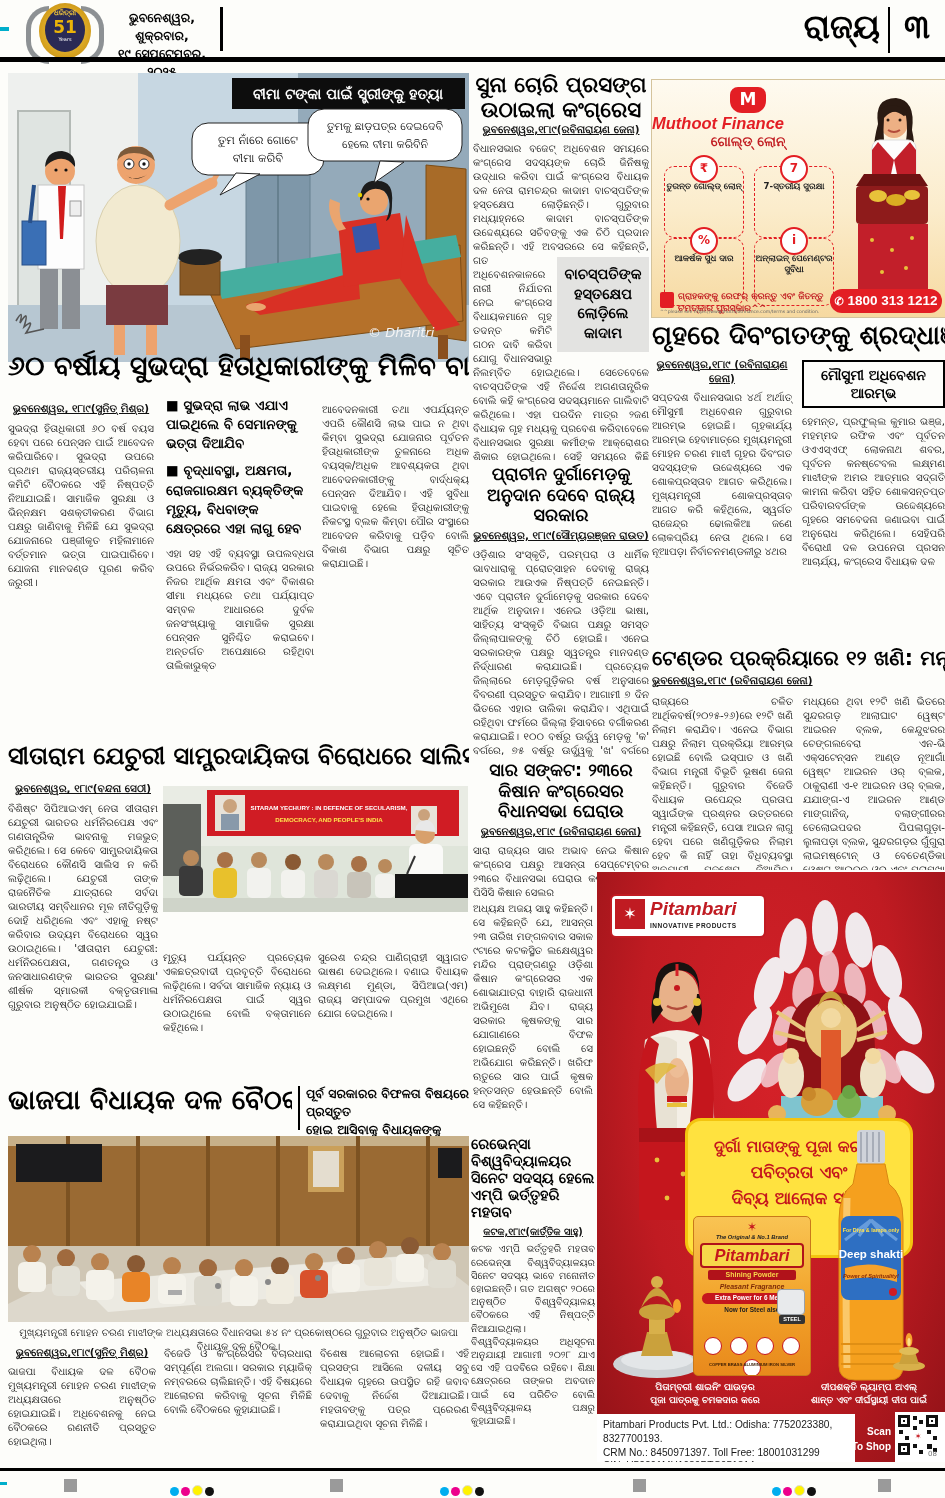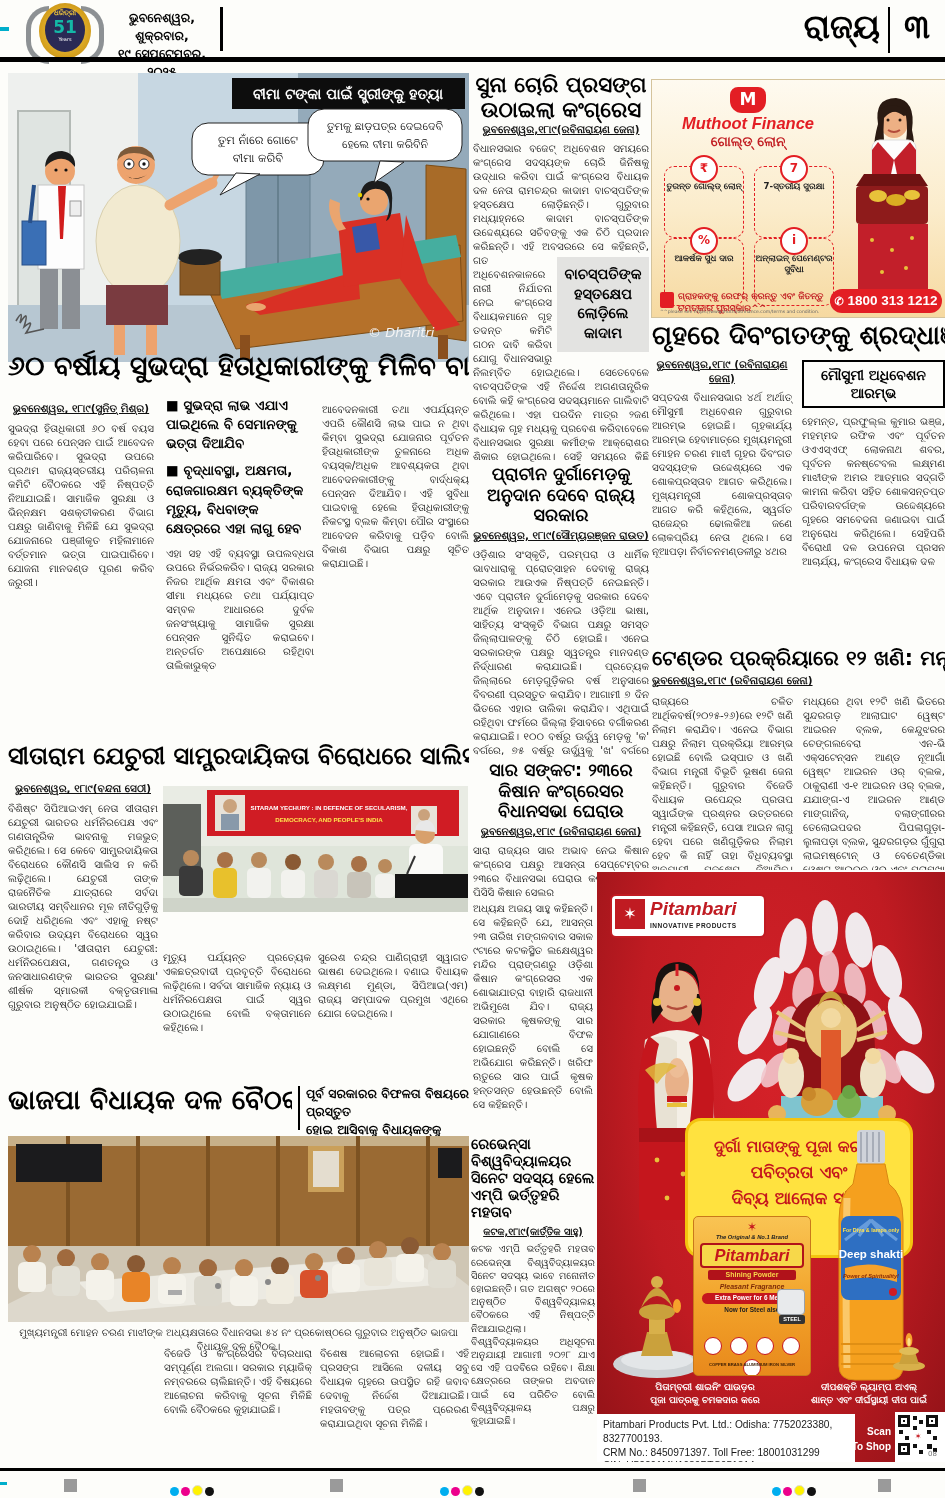--- a/index.html
+++ b/index.html
@@ -49,21 +49,21 @@
 
   <div class="abs" style="left:0;top:0;width:945px;height:62px;">
     <div class="abs" style="left:0;top:27px;width:9px;height:4px;background:#00aecb;"></div>
 
     <div class="abs" style="left:26px;top:2px;width:78px;height:58px;">
       <div class="abs" style="left:0;top:4px;width:18px;height:48px;border:5px solid #8d9194;border-right:none;border-radius:24px 0 0 24px;"></div>
       <div class="abs" style="right:0;top:4px;width:18px;height:48px;border:5px solid #8d9194;border-left:none;border-radius:0 24px 24px 0;"></div>
       <div class="abs" style="left:13px;top:1px;width:52px;height:56px;border-radius:50%;background:radial-gradient(circle,#f5d358 0%,#d9a521 60%,#b9820d 100%);"></div>
       <div class="abs" style="left:19px;top:6px;width:40px;height:44px;border-radius:50%;background:#2a2a55;text-align:center;color:#f0c63c;">
         <div style="font-size:7px;line-height:10px;font-weight:bold;">ଧରିତ୍ରୀ</div>
-        <div style="font-size:17px;line-height:18px;font-weight:bold;color:#14b8a6;">51</div>
+        <div style="font-size:17px;line-height:18px;font-weight:bold;color:#eab308;">51</div>
         <div style="font-size:5px;line-height:7px;color:#fff;">Years</div>
       </div>
     </div>
     <div class="abs" style="left:112px;top:9px;width:100px;text-align:center;font-weight:bold;font-size:12.5px;line-height:1.45;color:#000;">
       <div>ଭୁବନେଶ୍ୱର, ଶୁକ୍ରବାର,</div>
       <div>୧୯ ସେପ୍ଟେମ୍ବର, ୨୦୨୫</div>
     </div>
     <div class="abs rule" style="left:220px;top:7px;width:2.5px;height:44px;"></div>
     <div class="abs hd" style="left:775px;top:8px;width:105px;font-size:33px;text-align:right;">ରାଜ୍ୟ</div>
     <div class="abs rule" style="left:888px;top:7px;width:2px;height:46px;"></div>
@@ -171,21 +171,21 @@
   </div>
 
   <div class="abs clip" style="left:471px;top:1136px;width:124px;height:330px;">
     <div class="hd" style="font-size:14.5px;text-align:left;">ରେଭେନ୍ସା ବିଶ୍ୱବିଦ୍ୟାଳୟର ସିନେଟ ସଦସ୍ୟ ହେଲେ ଏମ୍ପି ଭର୍ତ୍ତୃହରି ମହତାବ</div>
     <div class="dateline" style="margin-top:4px;font-size:9.8px;">କଟକ,୧୮ା୯(କାର୍ତ୍ତିକ ସାହୁ)</div>
     <div class="bt9" style="margin-top:4px;">କଟକ ଏମ୍ପି ଭର୍ତ୍ତୃହରି ମହତାବ ରେଭେନ୍ସା ବିଶ୍ୱବିଦ୍ୟାଳୟର ସିନେଟ ସଦସ୍ୟ ଭାବେ ମନୋନୀତ ହୋଇଛନ୍ତି। ଗତ ଅଗଷ୍ଟ ୨୦ରେ ଅନୁଷ୍ଠିତ ବିଶ୍ୱବିଦ୍ୟାଳୟ ବୈଠକରେ ଏହି ନିଷ୍ପତ୍ତି ନିଆଯାଇଥିଲା। ବିଶ୍ୱବିଦ୍ୟାଳୟର ଅଧିସୂଚନା ଅନୁଯାୟୀ ଆଗାମୀ ୨୦୨୮ ଯାଏ ସେ ଏହି ପଦବିରେ ରହିବେ। ଶିକ୍ଷା କ୍ଷେତ୍ରରେ ତାଙ୍କର ଅବଦାନ ପାଇଁ ସେ ପରିଚିତ ବୋଲି ବିଶ୍ୱବିଦ୍ୟାଳୟ ପକ୍ଷରୁ କୁହାଯାଇଛି।</div>
   </div>
 
   <div class="abs clip mut" style="left:651px;top:79px;width:294px;height:237px;">
     <div class="abs" style="left:78px;top:7px;width:36px;height:26px;background:#e31e24;border-radius:8px 8px 12px 12px;color:#fff;font-weight:bold;font-size:17px;text-align:center;line-height:25px;">M</div>
-    <div class="abs" style="left:0px;top:34px;width:192px;text-align:center;color:#e31e24;font-weight:bold;font-style:italic;font-size:16.5px;font-family:'Liberation Sans',sans-serif;">Muthoot Finance</div>
+    <div class="abs" style="left:0px;top:34px;width:192px;text-align:left;color:#e31e24;font-weight:bold;font-style:italic;font-size:16.5px;font-family:'Liberation Sans',sans-serif;">Muthoot Finance</div>
     <div class="abs" style="left:0px;top:53px;width:192px;text-align:center;color:#c21f24;font-weight:bold;font-size:13.5px;">ଗୋଲ୍ଡ୍ ଲୋନ୍</div>
     <div class="mut-feature" style="left:12px;top:86px;width:78px;height:56px;padding-top:14px;">
       <span class="mut-ic">₹</span>
       <span>ତୁରନ୍ତ ଗୋଲ୍ଡ୍ ଲୋନ୍</span>
     </div>
     <div class="mut-feature" style="left:102px;top:86px;width:78px;height:56px;padding-top:14px;">
       <span class="mut-ic">7</span>
       <span>7-ସ୍ତରୀୟ ସୁରକ୍ଷା</span>
     </div>
     <div class="mut-feature" style="left:12px;top:158px;width:78px;height:52px;padding-top:14px;">
@@ -378,20 +378,24 @@
           <circle cx="434" cy="116" r="9" fill="#b9824f"></circle>
             <rect x="420" y="124" width="28" height="28" rx="6" fill="#e0ddd2"></rect>
         </g>
         <circle cx="210" cy="150" r="3" fill="#888"></circle>
           <circle cx="260" cy="146" r="3" fill="#888"></circle>
         <circle cx="310" cy="142" r="3" fill="#888"></circle>
           <rect x="160" y="154" width="14" height="5" fill="#aaa"></rect>
       </svg>
     </div>
     <div class="abs cap" style="left:0;top:244px;width:461px;">ମୁଖ୍ୟମନ୍ତ୍ରୀ ମୋହନ ଚରଣ ମାଝୀଙ୍କ ଅଧ୍ୟକ୍ଷତାରେ ବିଧାନସଭା ୫୪ ନଂ ପ୍ରକୋଷ୍ଠରେ ଗୁରୁବାର ଅନୁଷ୍ଠିତ ଭାଜପା ବିଧାୟକ ଦଳ ବୈଠକ।</div>
+    <div class="abs" style="left:0;top:264px;width:148px;height:118px;overflow:hidden;">
+      <div class="dateline">ଭୁବନେଶ୍ୱର,୧୮ା୯(ସୁନିତ୍ ମିଶ୍ର)</div>
+      <div class="bt" style="margin-top:4px;">ଭାଜପା ବିଧାୟକ ଦଳ ବୈଠକ ମୁଖ୍ୟମନ୍ତ୍ରୀ ମୋହନ ଚରଣ ମାଝୀଙ୍କ ଅଧ୍ୟକ୍ଷତାରେ ଅନୁଷ୍ଠିତ ହୋଇଯାଇଛି। ଅଧିବେଶନକୁ ନେଇ ବୈଠକରେ ରଣନୀତି ପ୍ରସ୍ତୁତ ହୋଇଥିଲା।</div>
+    </div>
     <div class="abs" style="left:156px;top:264px;width:148px;height:118px;overflow:hidden;">
       <div class="bt">ବିଜେଡି ଓ କଂଗ୍ରେସର ବିଚାରଧାରା ସମ୍ପୂର୍ଣ୍ଣ ଅଲଗା। ସରକାର ମ୍ୟାଜିକ୍ ନମ୍ବରରେ ଚାଲିଛା‌ନ୍ତି। ଏହି ବିଷୟରେ ଆଲୋଚନା କରିବାକୁ ସୂଚନା ମିଳିଛି ବୋଲି ବୈଠକରେ କୁହାଯାଇଛି।</div>
     </div>
     <div class="abs" style="left:312px;top:264px;width:149px;height:118px;overflow:hidden;">
       <div class="bt">ବିଶେଷ ଆଲୋଚନା ହୋଇଛି। ଏହି ପ୍ରସଙ୍ଗ ଆସିଲେ ଦଳୀୟ ସବୁ ବିଧାୟକ ଗୃହରେ ଉପସ୍ଥିତ ରହି ଜବାବ ଦେବାକୁ ନିର୍ଦ୍ଦେଶ ଦିଆଯାଇଛି। ମହତାବଙ୍କୁ ପତ୍ର ପ୍ରେରଣ କରାଯାଇଥିବା ସୂଚନା ମିଳିଛି।</div>
     </div>
   </div>
 
   <div class="abs clip pit" style="left:597px;top:872px;width:348px;height:590px;">
 

